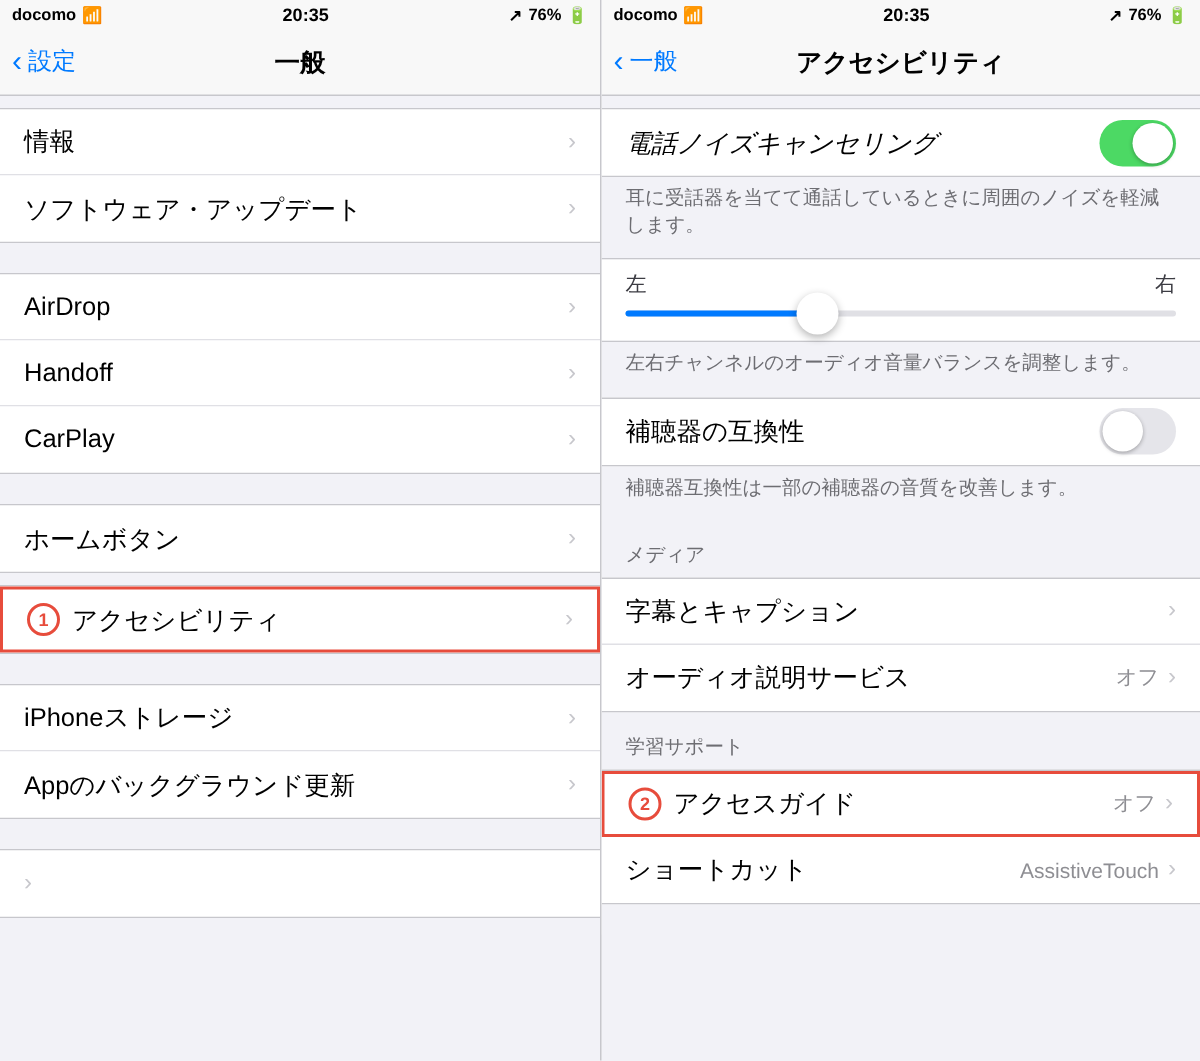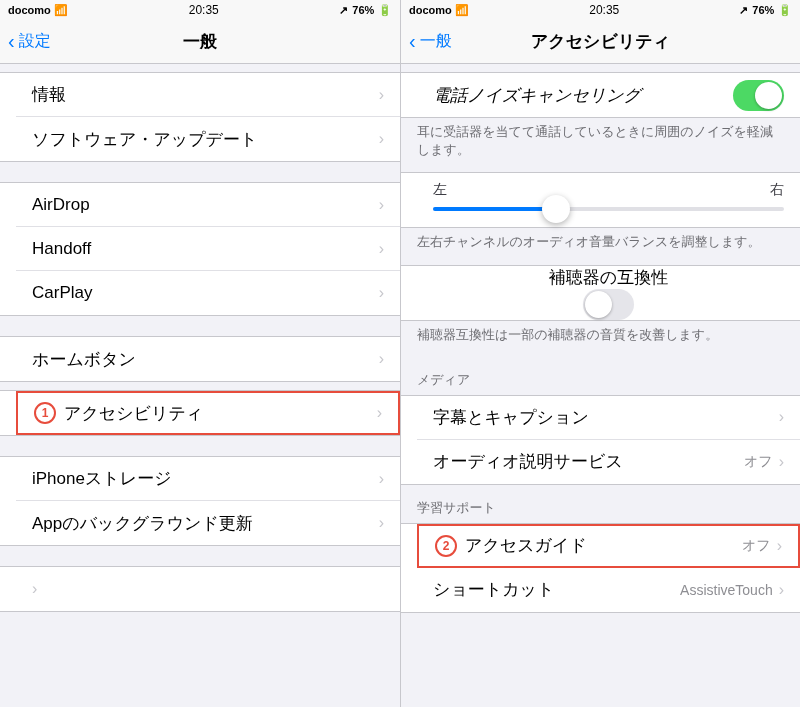--- a/index.html
+++ b/index.html
@@ -30,21 +30,21 @@
       display: flex;
       align-items: center;
       justify-content: space-between;
       padding: 0 8px;
       font-size: 11px;
       font-weight: 600;
       color: #000;
       flex-shrink: 0;
     }
     .status-bar .left { display: flex; align-items: center; gap: 4px; justify-content: space-between; }
-    .status-bar .center { font-size: 12px; font-weight: 400; }
+    .status-bar .center { font-size: 12px; font-weight: 700; }
     .status-bar .right { display: flex; align-items: center; gap: 4px; font-size: 11px; }
     
     .nav-bar {
       height: 44px;
       background: #f8f8f8;
       border-bottom: 1px solid #c7c7cc;
       display: flex;
       align-items: center;
       justify-content: center;
       position: relative;
@@ -80,21 +80,20 @@
       align-items: flex-end;
       padding: 0 16px 6px;
       font-size: 13px;
       color: #6d6d72;
       background: #f2f2f7;
     }
     .settings-list {
       background: #fff;
       border-top: 1px solid #c7c7cc;
       border-bottom: 1px solid #c7c7cc;
-      padding-left: 16px;
     }
     .settings-item {
       min-height: 44px;
       display: flex;
       align-items: center;
       padding: 0 16px;
       border-bottom: 1px solid #e0e0e5;
       background: #fff;
       position: relative;
     }
@@ -352,21 +351,21 @@
         </div>
         <div class="slider-track">
           <div class="slider-fill"></div>
           <div class="slider-thumb"></div>
         </div>
       </div>
     </div>
     <div class="description-text">左右チャンネルのオーディオ音量バランスを調整します。</div>
 
     <div class="settings-list">
-      <div class="settings-item" style="border-bottom: none; flex-direction: column;">
+      <div class="settings-item" style="border-bottom: none;">
         <span class="label">補聴器の互換性</span>
         <div class="toggle off">
           <div class="toggle-knob"></div>
         </div>
       </div>
     </div>
     <div class="description-text">補聴器互換性は一部の補聴器の音質を改善します。</div>
 
     <div class="section-header">メディア</div>
     <div class="settings-list">

